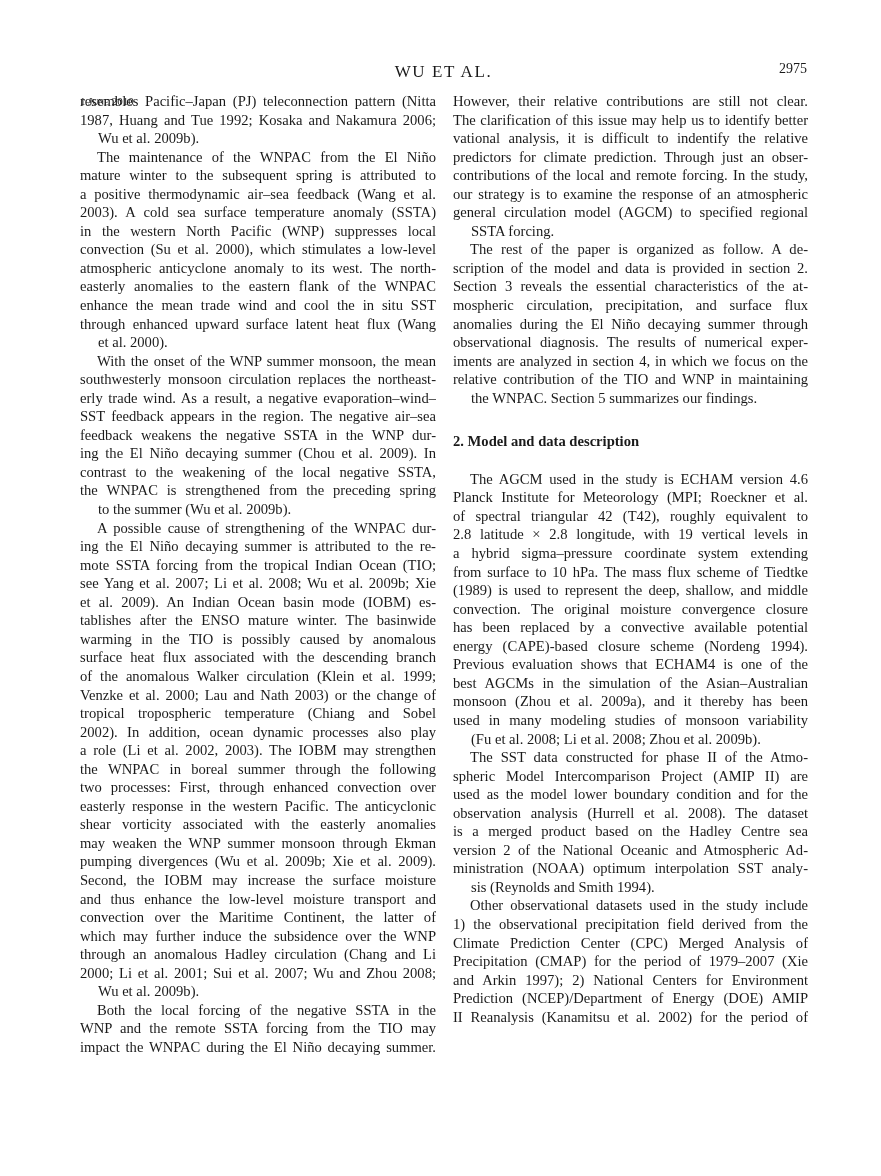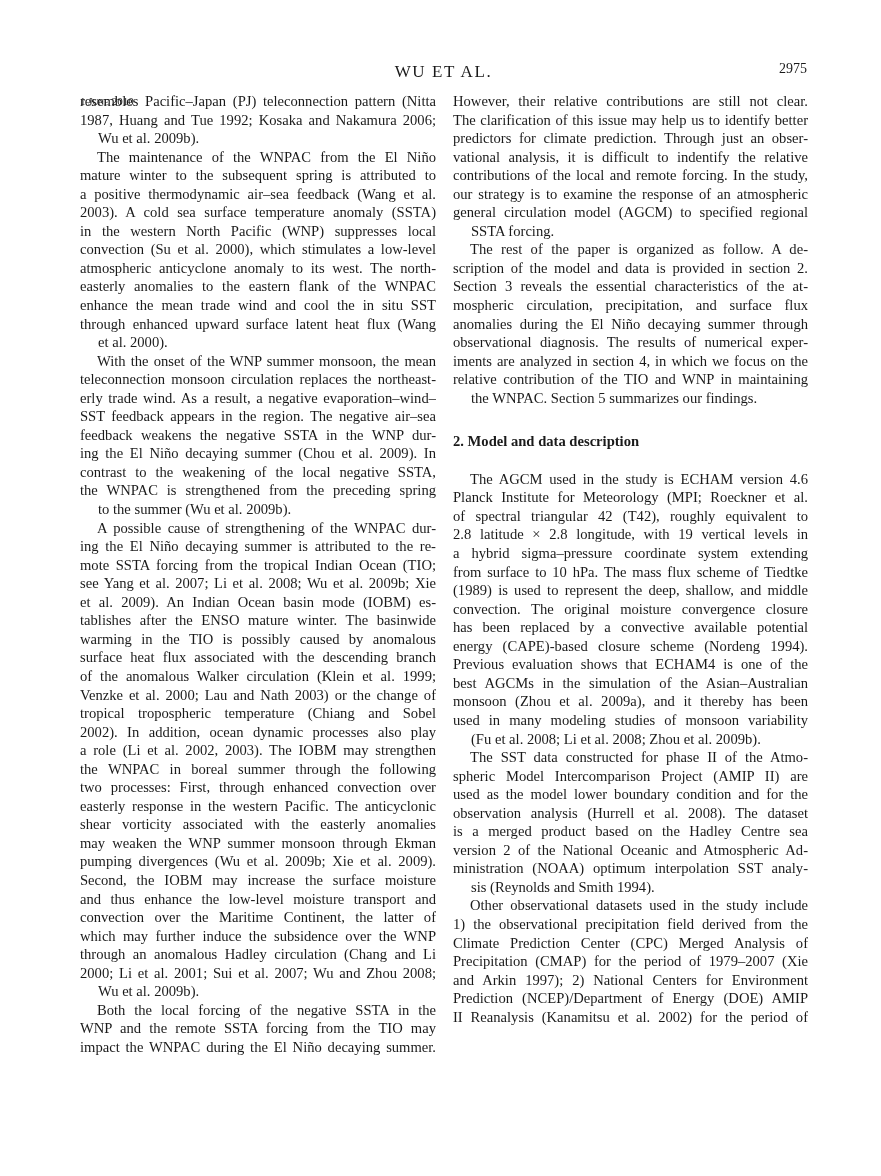--- a/index.html
+++ b/index.html
@@ -47,21 +47,21 @@
       <span class="line">in the western North Pacific (WNP) suppresses local</span>
       <span class="line">convection (Su et al. 2000), which stimulates a low-level</span>
       <span class="line">atmospheric anticyclone anomaly to its west. The north-</span>
       <span class="line">easterly anomalies to the eastern flank of the WNPAC</span>
       <span class="line">enhance the mean trade wind and cool the in situ SST</span>
       <span class="line">through enhanced upward surface latent heat flux (Wang</span>
       <span class="line last">et al. 2000).</span>
     </div>
     <div>
       <span class="line indent">With the onset of the WNP summer monsoon, the mean</span>
-      <span class="line">teleconnection monsoon circulation replaces the northeast-</span>
+      <span class="line">southwesterly monsoon circulation replaces the northeast-</span>
       <span class="line">erly trade wind. As a result, a negative evaporation–wind–</span>
       <span class="line">SST feedback appears in the region. The negative air–sea</span>
       <span class="line">feedback weakens the negative SSTA in the WNP dur-</span>
       <span class="line">ing the El Niño decaying summer (Chou et al. 2009). In</span>
       <span class="line">contrast to the weakening of the local negative SSTA,</span>
       <span class="line">the WNPAC is strengthened from the preceding spring</span>
       <span class="line last">to the summer (Wu et al. 2009b).</span>
     </div>
     <div>
       <span class="line indent">A possible cause of strengthening of the WNPAC dur-</span>
@@ -94,22 +94,22 @@
     <div>
       <span class="line indent">Both the local forcing of the negative SSTA in the</span>
       <span class="line">WNP and the remote SSTA forcing from the TIO may</span>
       <span class="line">impact the WNPAC during the El Niño decaying summer.</span>
     </div>
   </div>
 <div class="col col-right" id="col-right">
     <div>
       <span class="line">However, their relative contributions are still not clear.</span>
       <span class="line">The clarification of this issue may help us to identify better</span>
+      <span class="line">vational analysis, it is difficult to indentify the relative</span>
       <span class="line">predictors for climate prediction. Through just an obser-</span>
-      <span class="line">vational analysis, it is difficult to indentify the relative</span>
       <span class="line">contributions of the local and remote forcing. In the study,</span>
       <span class="line">our strategy is to examine the response of an atmospheric</span>
       <span class="line">general circulation model (AGCM) to specified regional</span>
       <span class="line last">SSTA forcing.</span>
     </div>
     <div>
       <span class="line indent">The rest of the paper is organized as follow. A de-</span>
       <span class="line">scription of the model and data is provided in section 2.</span>
       <span class="line">Section 3 reveals the essential characteristics of the at-</span>
       <span class="line">mospheric circulation, precipitation, and surface flux</span>

